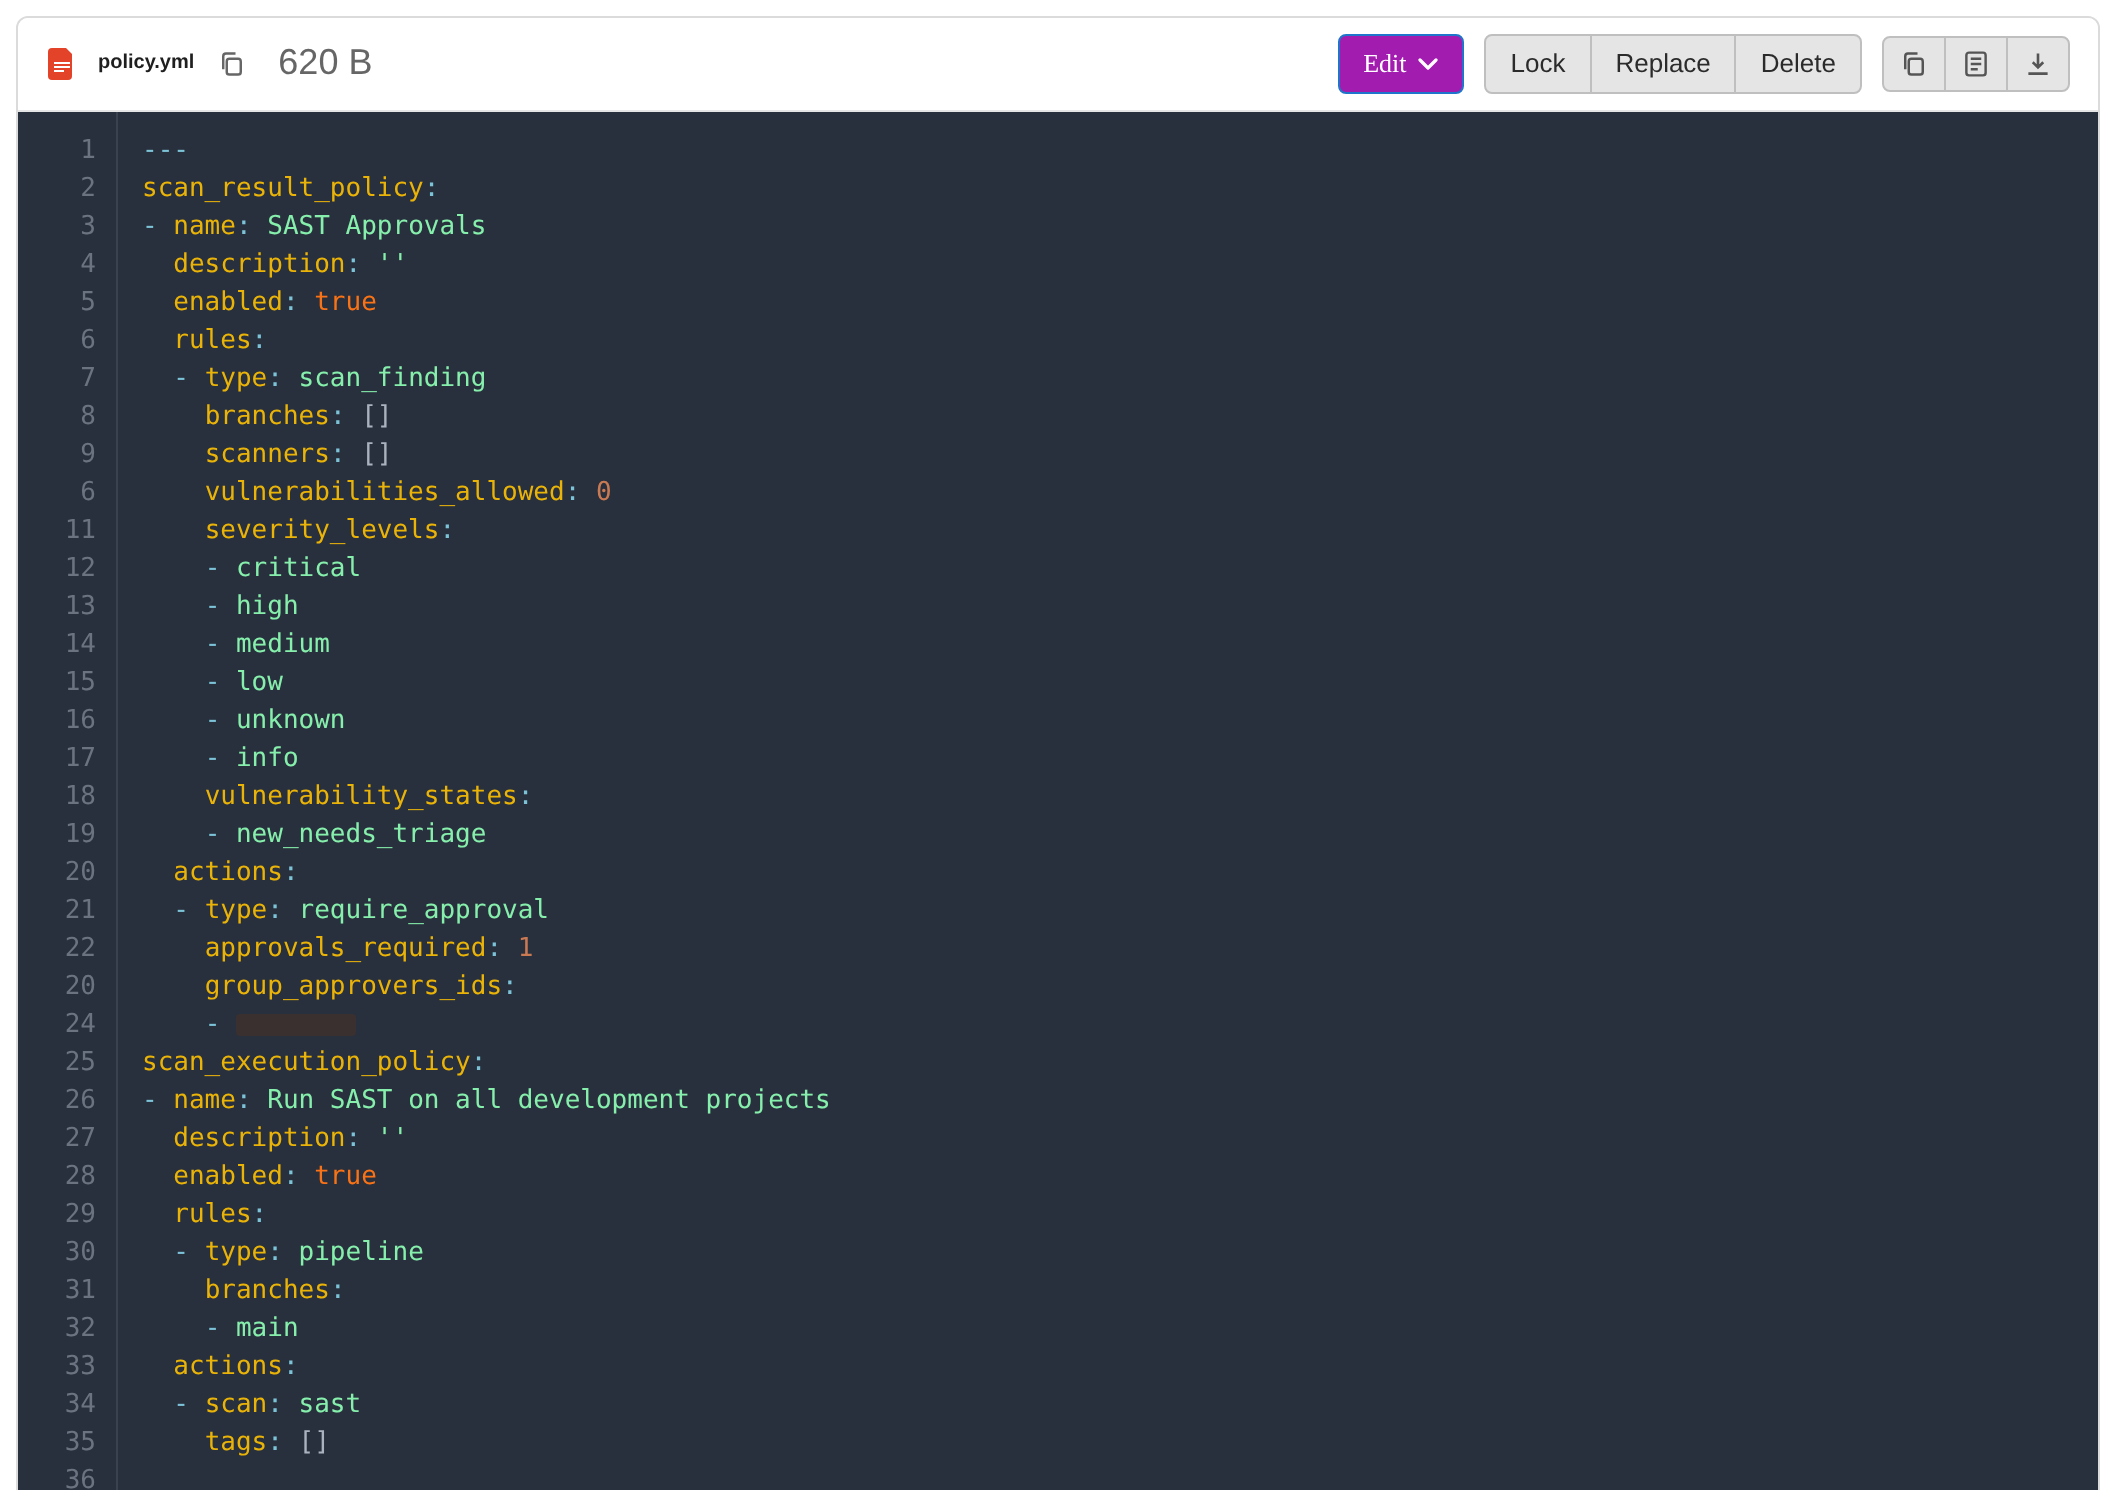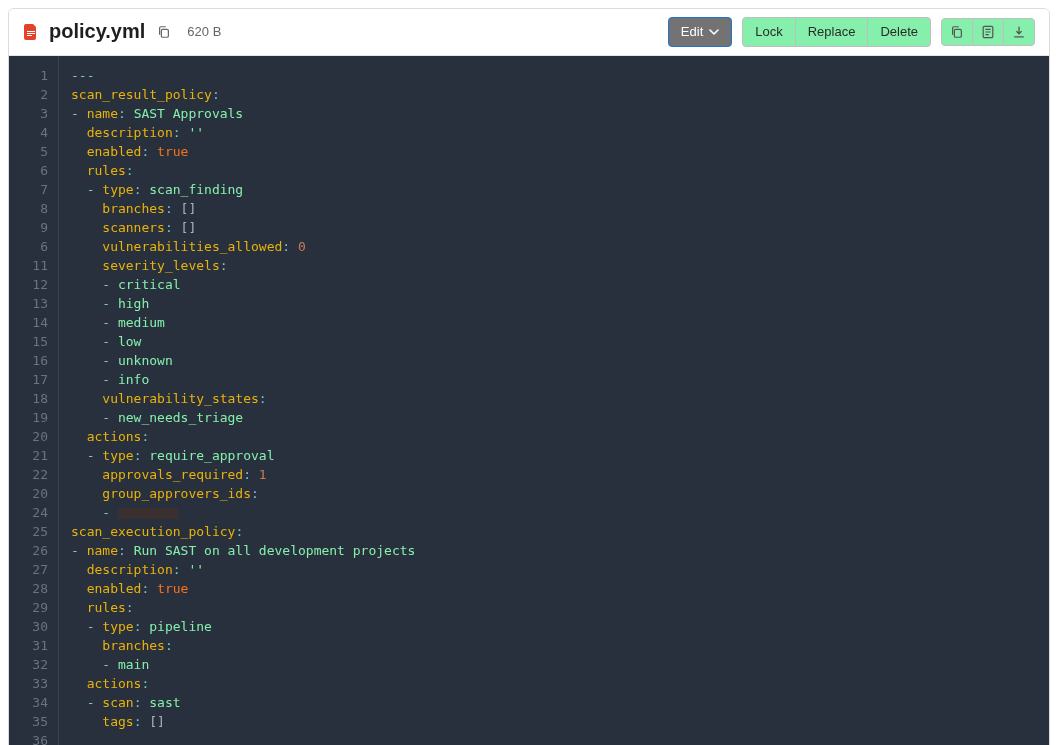--- a/index.html
+++ b/index.html
@@ -19,41 +19,42 @@
       align-items: center;
       padding: 8px 14px;
       background: #fff;
       border-bottom: 1px solid #e5e5e5;
       gap: 10px;
     }
     .file-icon {
       width: 16px; height: 16px;
       display: inline-flex; align-items: center; justify-content: center;
     }
-    .filename { font-weight: 600; font-size: 20px; color: #1f1f1f; }
+    .filename { font-weight: 600; font-size: 10px; color: #1f1f1f; }
     .copy-icon { color: #666; cursor: pointer; display: inline-flex; padding: 2px; }
-    .filesize { font-size: 13px; color: #666; margin-left: 4px; }
+    .filesize { font-size: 18px; color: #666; margin-left: 4px; }
     .spacer { flex: 1; }
     .btn {
       font-size: 13px;
       padding: 6px 12px;
       border: 1px solid #bfbfbf;
-      background: #86efac;
+      background: #e5e5e5;
       border-radius: 4px;
       cursor: pointer;
       color: #2b2b2b;
       display: inline-flex;
       align-items: center;
       gap: 6px;
       line-height: 1.2;
     }
     .btn.primary {
-      background: #737373;
+      background: #a21caf;
       border-color: #1f75cb;
       color: #fff;
+      font-family: Liberation Serif, serif;
     }
     .btn-group {
       display: inline-flex;
     }
     .btn-group .btn { border-radius: 0; margin-left: -1px; }
     .btn-group .btn:first-child { border-top-left-radius: 4px; border-bottom-left-radius: 4px; margin-left: 0; }
     .btn-group .btn:last-child { border-top-right-radius: 4px; border-bottom-right-radius: 4px; }
     .icon-btn {
       padding: 6px 8px;
     }

